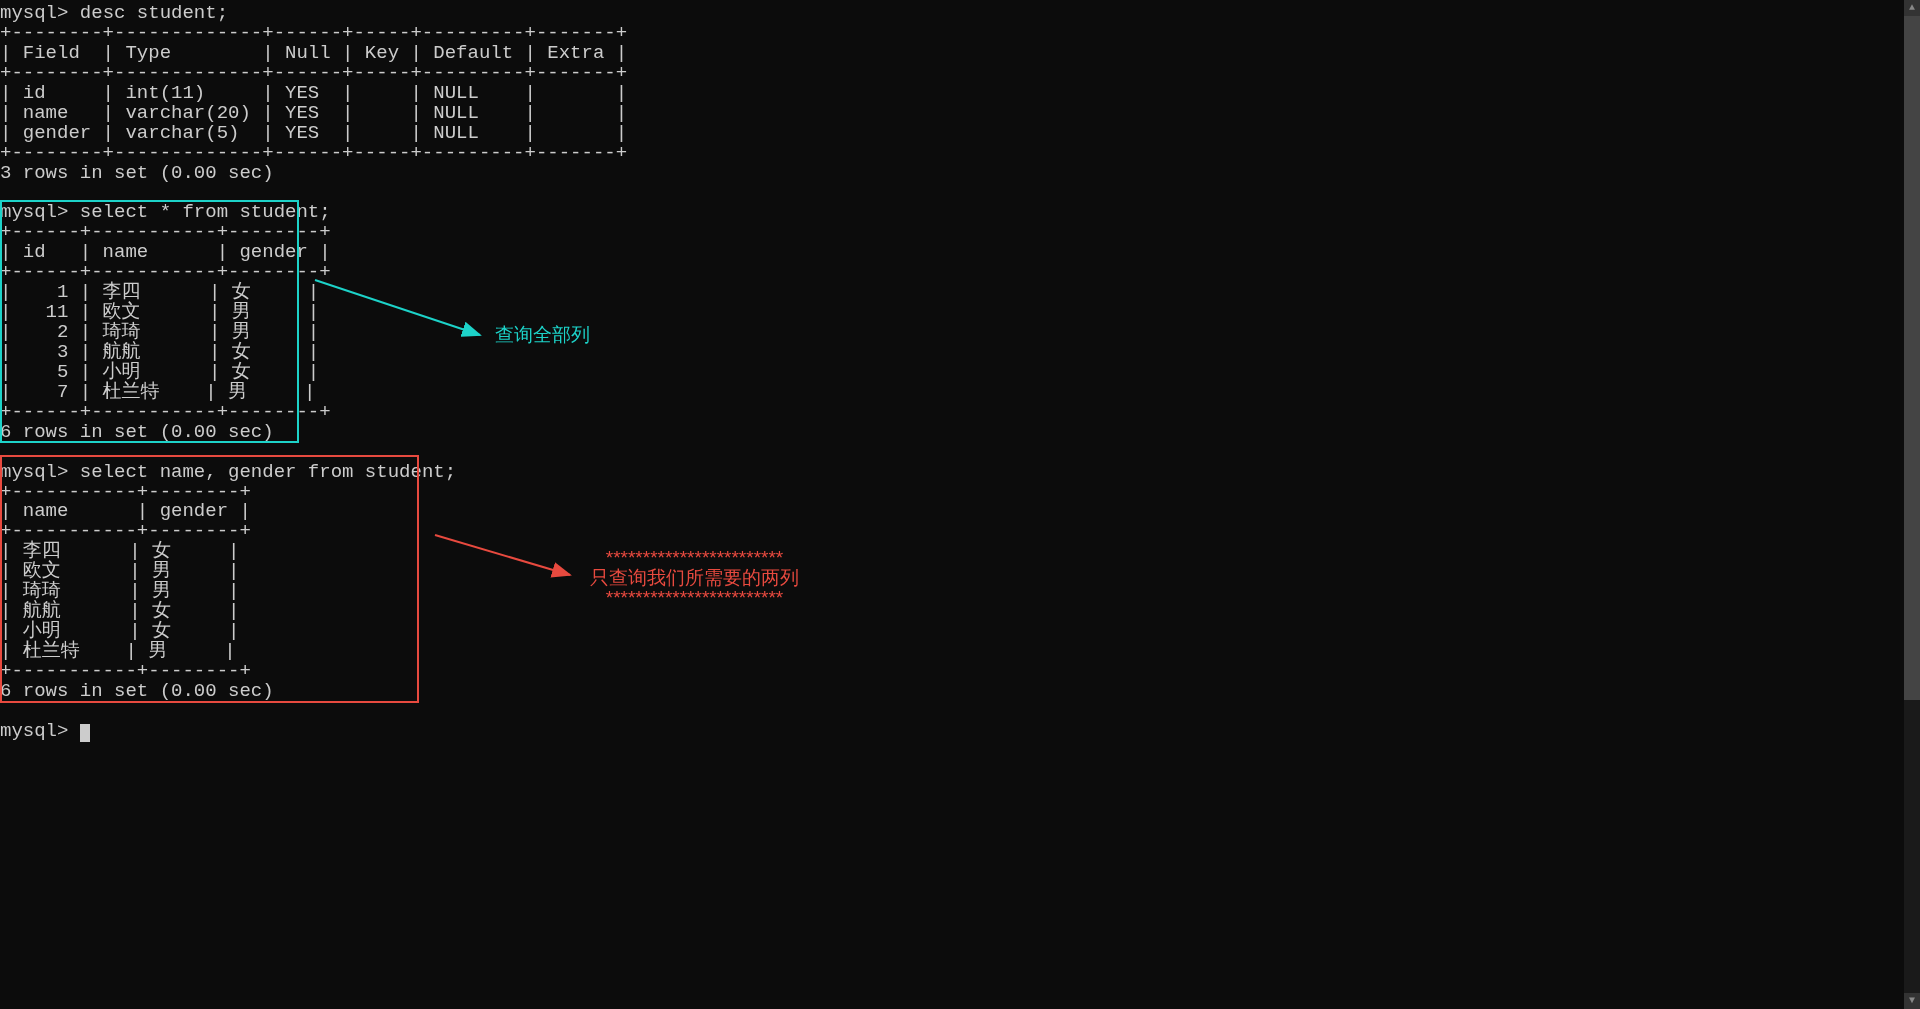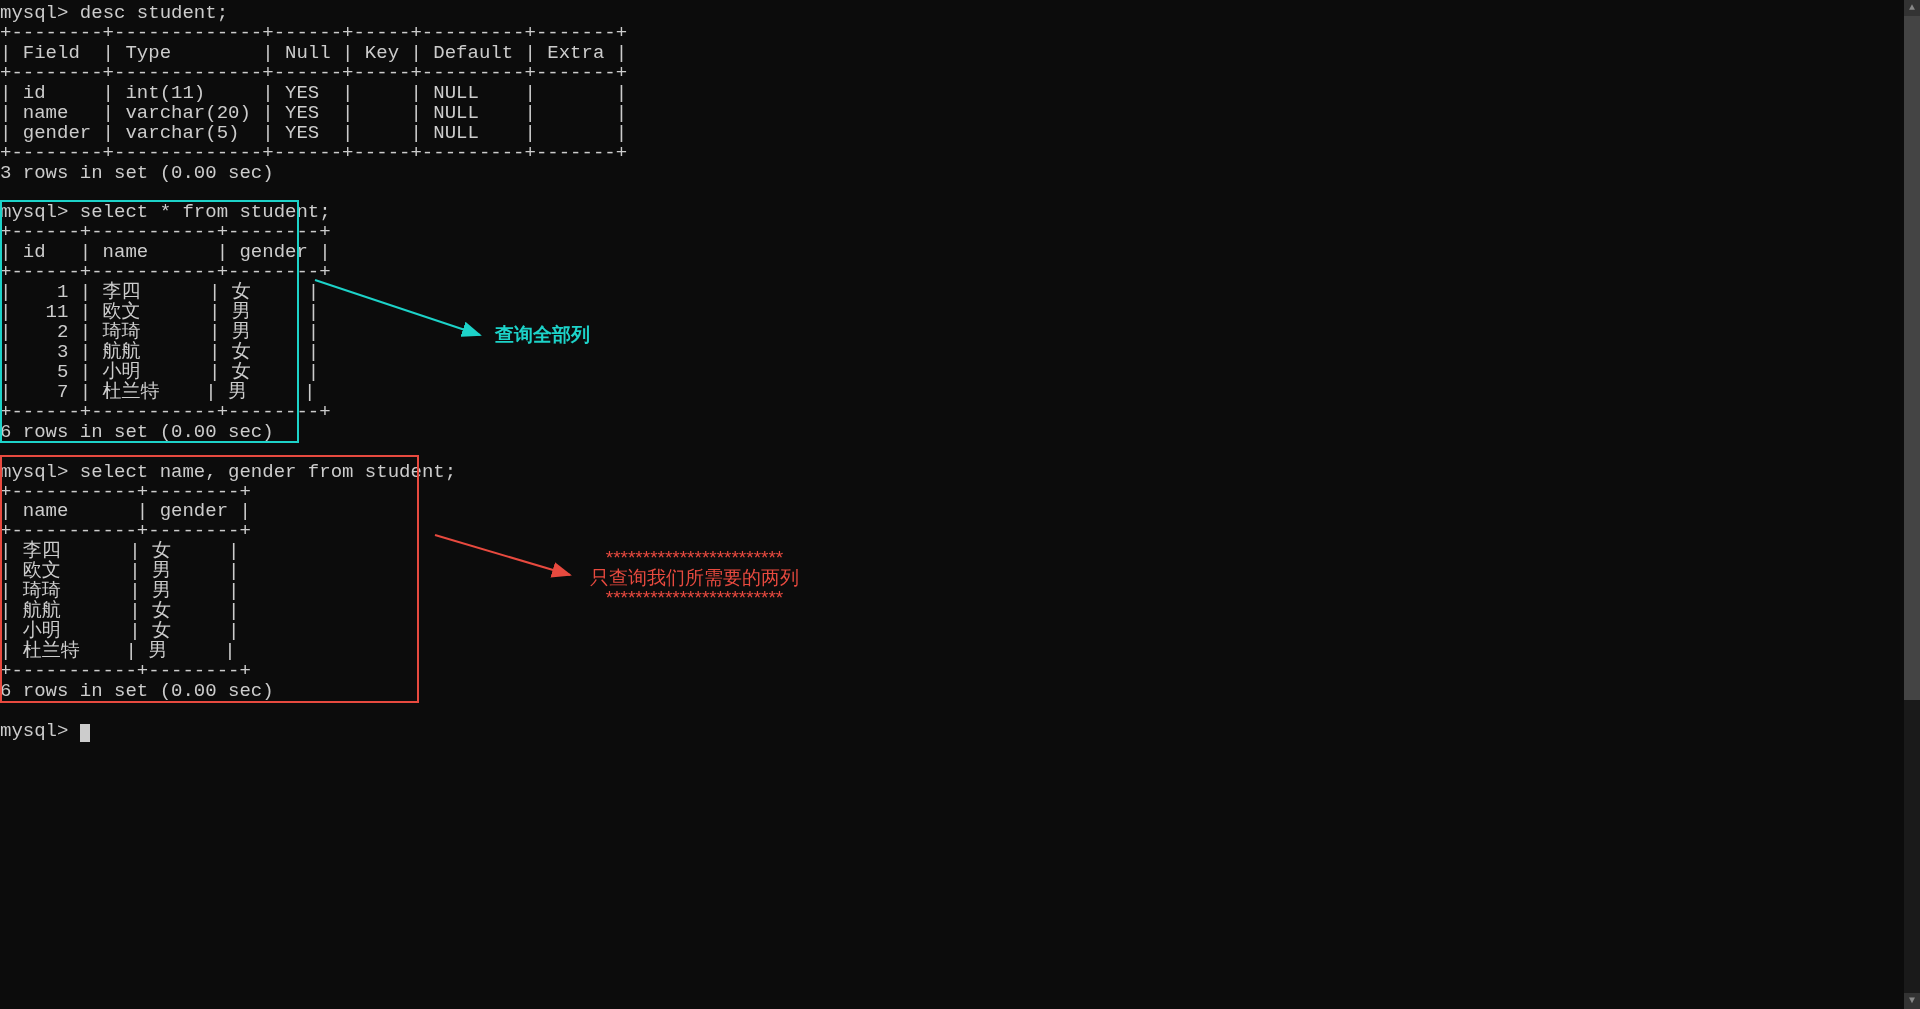--- a/index.html
+++ b/index.html
@@ -136,21 +136,21 @@
 
 <svg class="arrow-svg" style="left:310px; top:275px; width:180px; height:75px;">
   <defs>
     <marker id="arrowhead-cyan" markerWidth="10" markerHeight="8" refX="9" refY="4" orient="auto">
       <polygon points="0 0, 10 4, 0 8" fill="#1dd3c9"></polygon>
     </marker>
   </defs>
   <line x1="5" y1="5" x2="170" y2="60" stroke="#1dd3c9" stroke-width="2" marker-end="url(#arrowhead-cyan)"></line>
 </svg>
 
-<div class="annotation-cyan" style="left:495px; top:325px;font-weight:bold;">查询全部列</div>
+<div class="annotation-cyan" style="left:495px; top:325px;">查询全部列</div>
 
 <svg class="arrow-svg" style="left:430px; top:530px; width:150px; height:60px;">
   <defs>
     <marker id="arrowhead-red" markerWidth="10" markerHeight="8" refX="9" refY="4" orient="auto">
       <polygon points="0 0, 10 4, 0 8" fill="#e84a3f"></polygon>
     </marker>
   </defs>
   <line x1="5" y1="5" x2="140" y2="45" stroke="#e84a3f" stroke-width="2" marker-end="url(#arrowhead-red)"></line>
 </svg>
 

